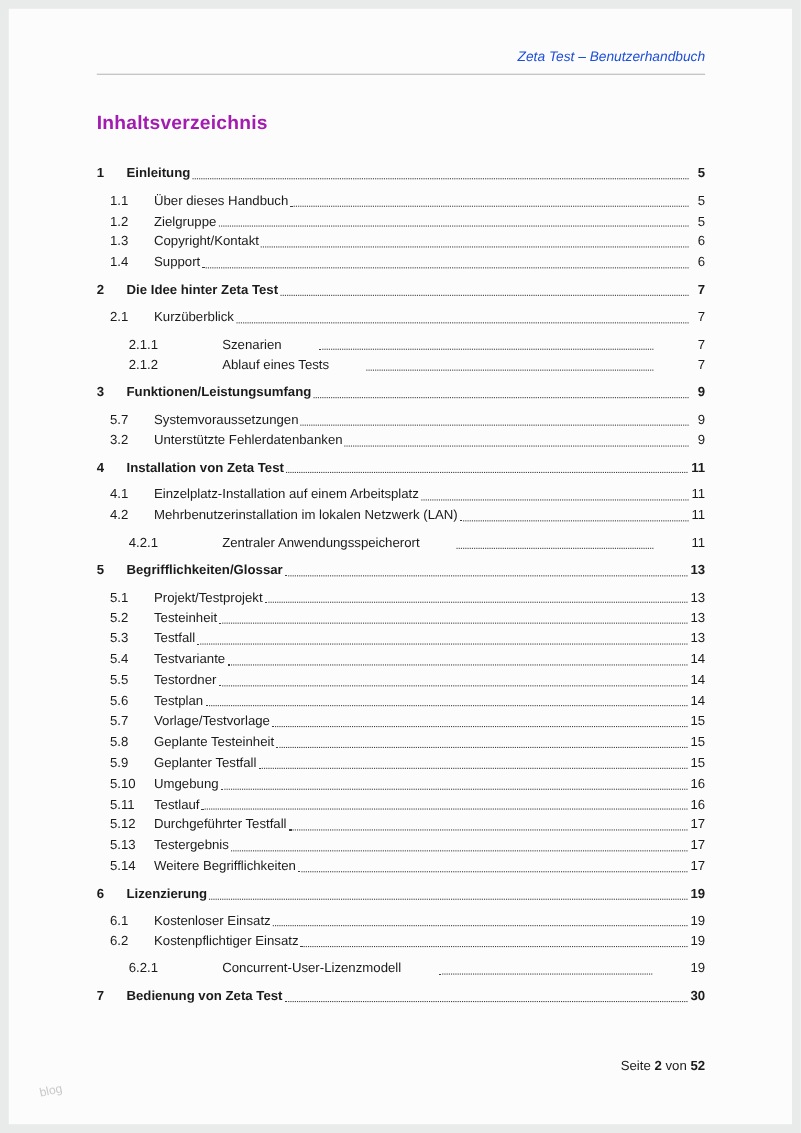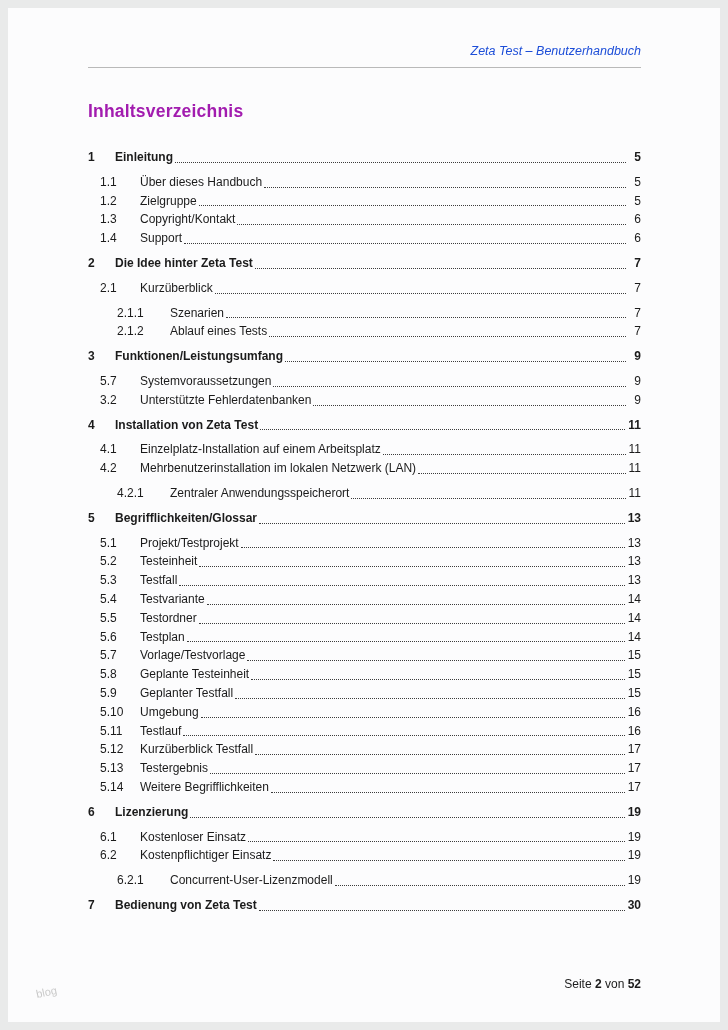--- a/index.html
+++ b/index.html
@@ -60,27 +60,27 @@
   }
   .toc-row .pg {
     flex: none;
     min-width: 12px;
     text-align: right;
   }
   .level1 { font-weight: bold; margin: 6px 0; }
   .level1 .num { width: 27px; }
   .level2 { padding-left: 12px; }
   .level2 .num { width: 40px; }
-  .level3 { padding-left: 29px; }
+  .level3 { padding-left: 29px; gap: 32px; }
   .level3 .num { width: 53px; }
   .group-start { margin-top: 6px; }
   .doc-footer {
     position: absolute;
     right: 79px;
-    bottom: 31px;
+    bottom: 46px;
     font-size: 12px;
     color: #1b1b1b;
   }
   .doc-footer .b { font-weight: bold; }
   .watermark {
     position: absolute;
     left: 36px;
     bottom: 32px;
     font-size: 11px;
     color: #c9c9c9;
@@ -262,21 +262,21 @@
         <span class="pg">16</span>
       </div>
       <div class="toc-row level2">
         <span class="num">5.11</span>
         <span class="label">Testlauf</span>
         <span class="dots"></span>
         <span class="pg">16</span>
       </div>
       <div class="toc-row level2">
         <span class="num">5.12</span>
-        <span class="label">Kurzüberblick Testfall</span>
+        <span class="label">Durchgeführter Testfall</span>
         <span class="dots"></span>
         <span class="pg">17</span>
       </div>
       <div class="toc-row level2">
         <span class="num">5.13</span>
         <span class="label">Testergebnis</span>
         <span class="dots"></span>
         <span class="pg">17</span>
       </div>
       <div class="toc-row level2">

